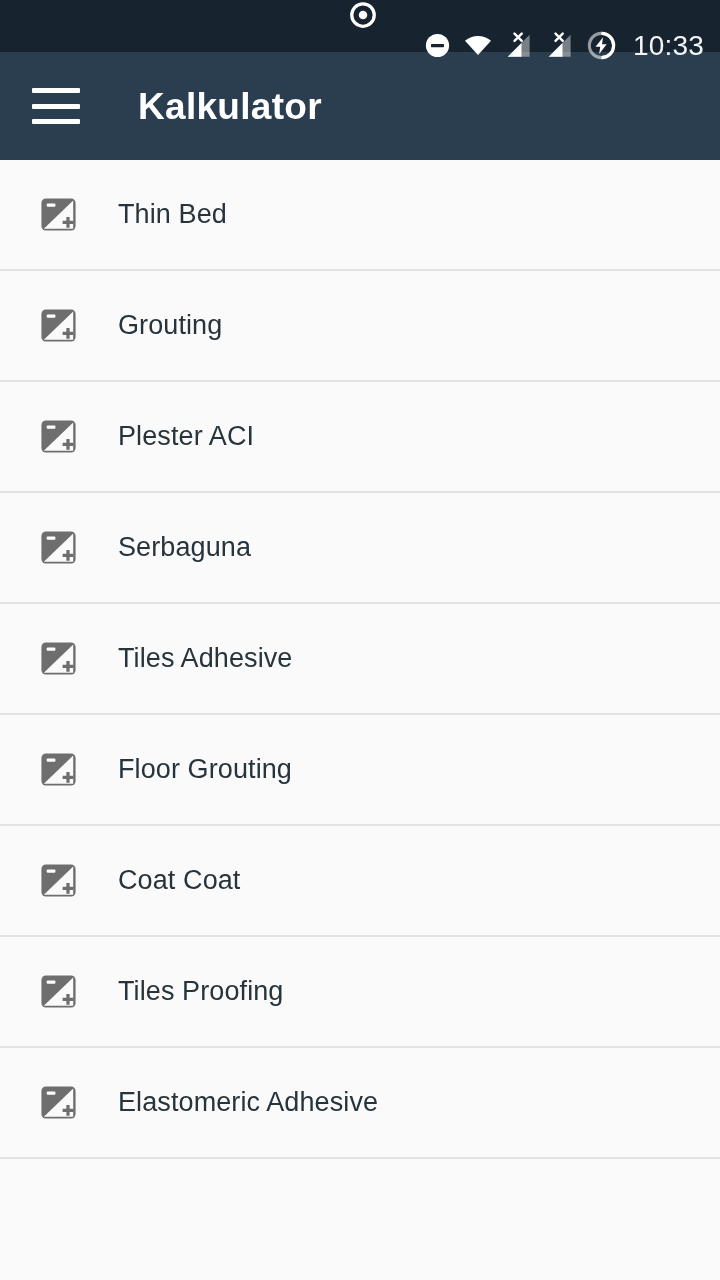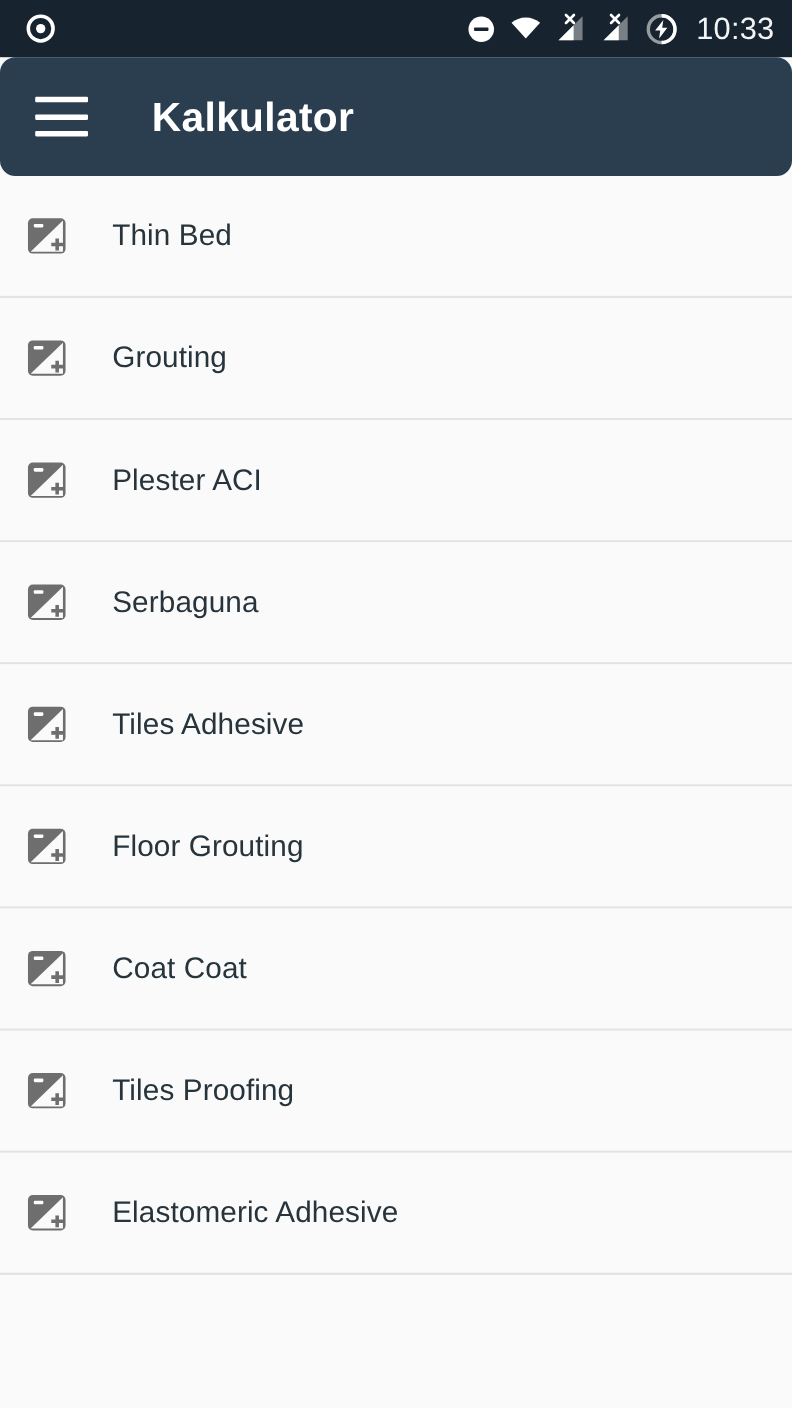--- a/index.html
+++ b/index.html
@@ -10,20 +10,21 @@
     overflow:hidden;
   }
 
   
   .status-bar {
     height:52px; width:100%;
     background:#17232e;
     display:flex; align-items:center;
     padding:0 16px 0 22px;
     position:relative;
+    flex-direction:column;
   }
   .status-left { display:flex; align-items:center; }
   .status-right {
     margin-left:auto;
     display:flex; align-items:center; gap:11px;
   }
   .status-time {
     color:#f2f4f6;
     font-size:28px;
     font-weight:400;
@@ -32,21 +33,20 @@
     line-height:1;
   }
   .sicon { display:block; }
 
   
   .app-bar {
     height:108px; width:100%;
     background:#2b3e50;
     display:flex; align-items:center;
     padding-left:32px;
-    border-radius:14px;
   }
   .hamburger {
     width:48px; height:36px;
     display:flex; flex-direction:column;
     justify-content:space-between;
     cursor:pointer;
     flex:none;
   }
   .hamburger span {
     display:block; width:100%; height:5px;
@@ -62,21 +62,21 @@
   }
 
   
   .list {
     width:100%;
     background:#fafafa;
   }
   .list-item {
     height:111px;
     display:flex; align-items:center;
-    padding-left:22px;
+    padding-left:38px;
     border-bottom:2px solid #e3e3e3;
     background:#fafafa;
     cursor:pointer;
   }
   .thumb {
     width:41px; height:41px;
     flex:none;
     display:block;
   }
   .item-label {

